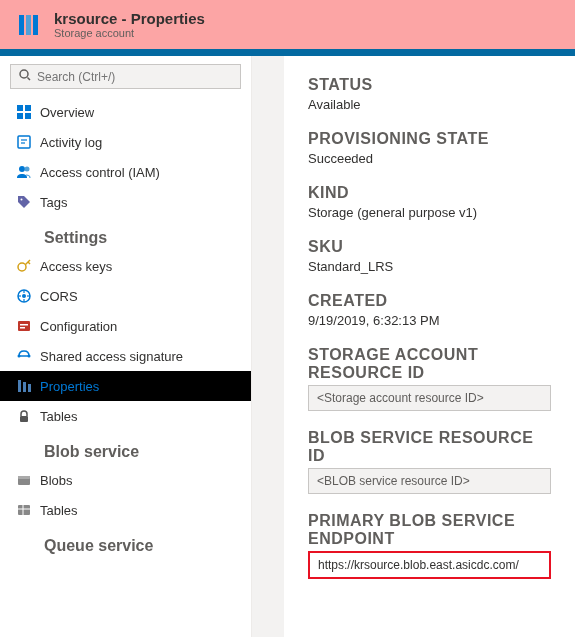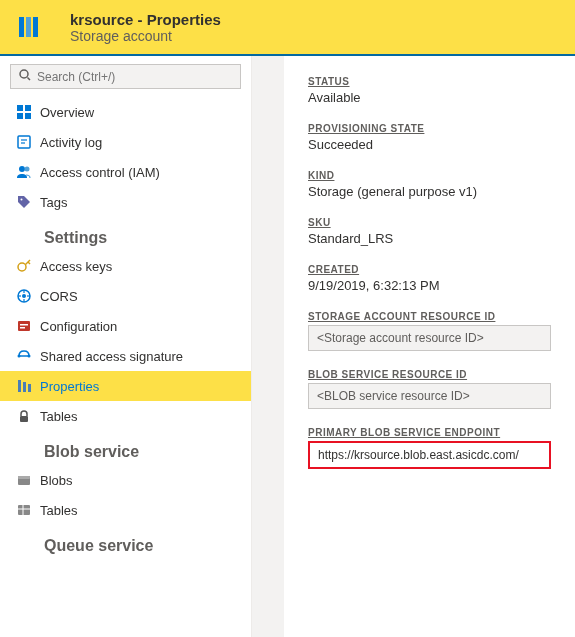--- a/index.html
+++ b/index.html
@@ -9,41 +9,41 @@
       background: #f3f2f1;
       width: 575px;
       height: 637px;
       overflow: hidden;
       display: flex;
       flex-direction: column;
     }
 
     
     .header {
-      background: #fde047;
-      border-bottom: 2px solid #0369a1;
+      background: #fca5a5;
+      border-bottom: 7px solid #0369a1;
       padding: 10px 16px;
       display: flex;
       align-items: center;
-      gap: 26px;
+      gap: 10px;
       min-height: 56px;
     }
     .header-icon {
       display: flex;
       align-items: center;
       gap: 2px;
     }
     .header-icon svg { width: 28px; height: 28px; }
     .header-text h1 {
       font-size: 15px;
       font-weight: 600;
       color: #323130;
     }
     .header-text p {
-      font-size: 14px;
+      font-size: 11px;
       color: #605e5c;
     }
 
     
     .main-layout {
       display: flex;
       flex: 1;
       overflow: hidden;
       gap: 32px;
     }
@@ -76,21 +76,21 @@
 
     .nav-item {
       display: flex;
       align-items: center;
       gap: 8px;
       padding: 7px 16px;
       cursor: pointer;
       color: #323130;
       font-size: 13px;
     }
-    .nav-item.active { background: #fde047; color: #0078d4; }
+    .nav-item.active { background: #000000; color: #0078d4; }
     .nav-item .icon { width: 16px; height: 16px; display: flex; align-items: center; justify-content: center; flex-shrink: 0; }
 
     .section-label {
       padding: 12px 16px 4px 16px;
       font-size: 16px;
       font-weight: 600;
       color: #605e5c;
       margin-left: 28px;
     }
 
@@ -99,27 +99,26 @@
       flex: 1;
       background: #fff;
       overflow-y: auto;
       padding: 20px 24px;
     }
 
     .property-group {
       margin-bottom: 18px;
     }
     .property-label {
-      font-size: 10px;
+      font-size: 16px;
       font-weight: 600;
       color: #605e5c;
       letter-spacing: 0.5px;
       margin-bottom: 3px;
       text-transform: uppercase;
-      text-decoration: underline;
     }
     .property-value {
       font-size: 13px;
       color: #323130;
     }
     .property-input {
       border: 1px solid #c8c6c4;
       background: #f3f2f1;
       padding: 5px 8px;
       font-size: 12px;

